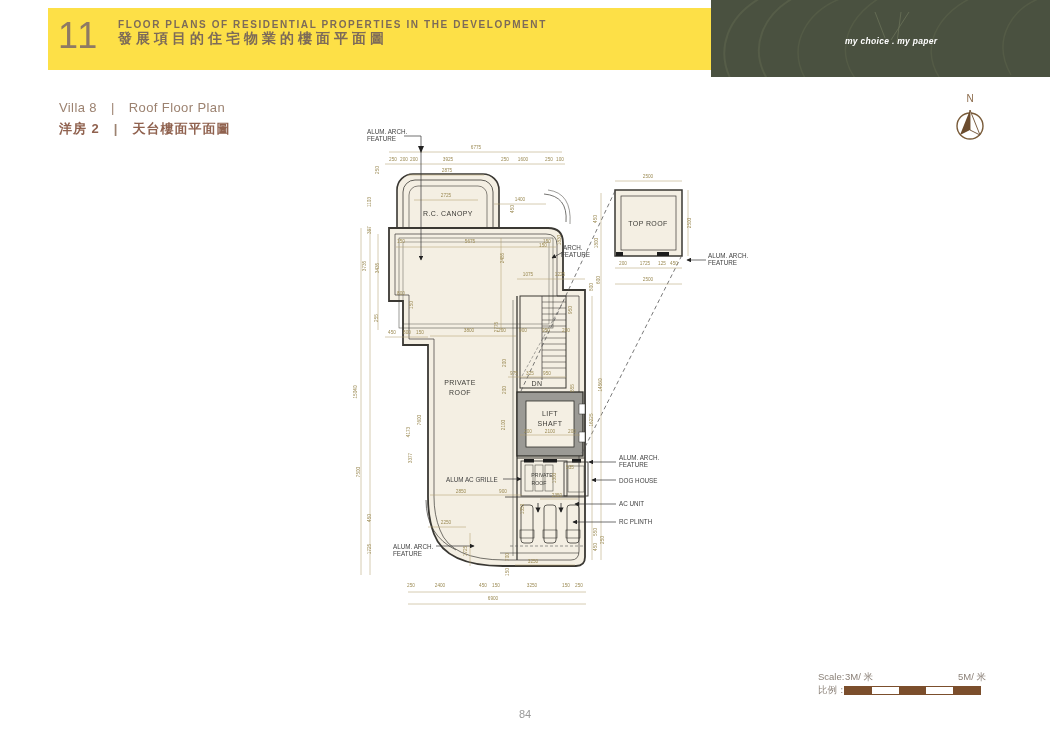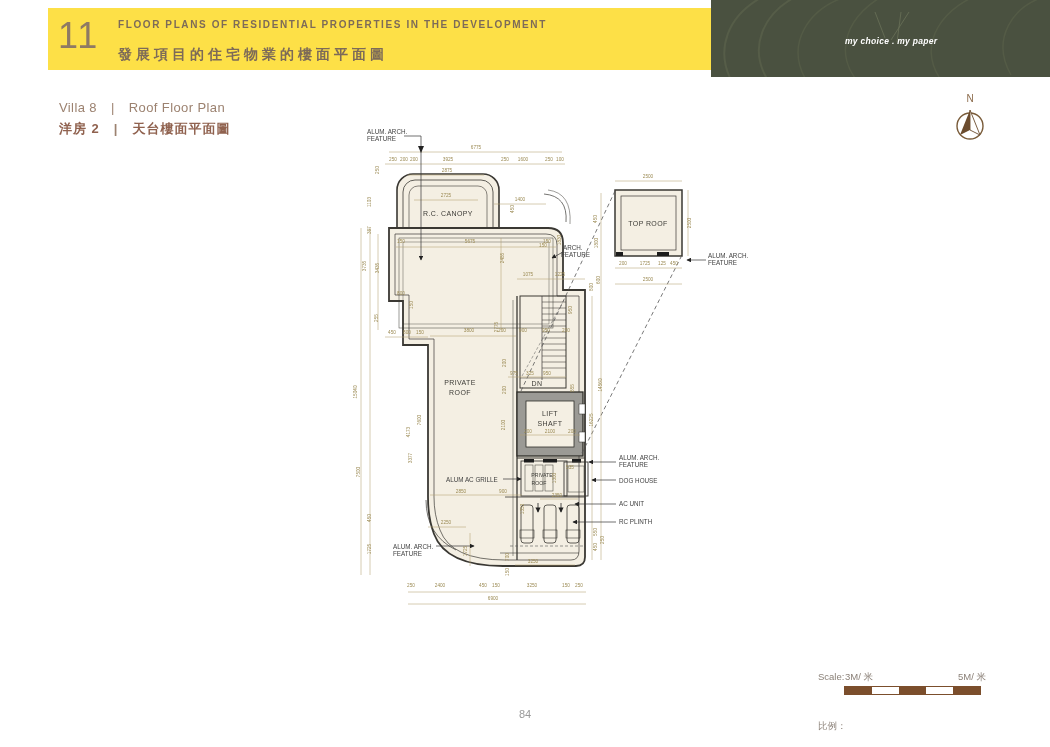--- a/index.html
+++ b/index.html
@@ -5,21 +5,21 @@
   html,body{margin:0;padding:0;}
   body{width:1050px;height:747px;position:relative;background:#ffffff;
        font-family:"Liberation Sans",sans-serif;overflow:hidden;}
 
   
   .band{position:absolute;left:48px;top:8px;width:663px;height:62px;background:#fde047;}
   .chapter-num{position:absolute;left:10px;top:10px;font-size:36px;font-weight:400;
        color:#8e7a64;letter-spacing:2px;line-height:1;}
   .titles{position:absolute;left:70px;top:11px;}
   .title-en{font-size:10px;letter-spacing:1.6px;color:#7d6b58;font-weight:700;}
-  .title-zh{font-size:14px;letter-spacing:4px;color:#7d6b58;margin-top:16px;font-weight:700;}
+  .title-zh{font-size:14px;letter-spacing:4px;color:#7d6b58;margin-top:0;font-weight:700;}
 
   .banner{position:absolute;left:711px;top:0;width:380px;height:77px;background:#4a5140;overflow:visible;}
   .banner svg.leaves{position:absolute;left:0;top:0;}
   .tagline{position:absolute;left:134px;top:36px;font-size:8.5px;font-style:italic;
        font-weight:700;color:#ffffff;letter-spacing:.3px;white-space:nowrap;}
   .logo{position:absolute;left:128px;top:22px;font-size:54px;font-weight:800;color:#ffffff;
        letter-spacing:-2px;line-height:1;-webkit-text-stroke:1px #dcdcdc;white-space:nowrap;}
 
   .subtitle{position:absolute;left:59px;top:100px;color:#9c8270;font-size:13px;}
   .subtitle .row{margin-bottom:5px;letter-spacing:.4px;}
@@ -41,21 +41,21 @@
   .dimln{stroke:#b3a273;stroke-width:.55;fill:none;}
   .lead{stroke:#333;stroke-width:.7;fill:none;}
   .dash{stroke:#555;stroke-width:.8;stroke-dasharray:4 3;fill:none;}
 
   
   .scalebar{position:absolute;left:818px;top:671px;width:200px;font-size:9.5px;color:#8b8178;}
   .s-row1{position:relative;height:13px;}
   .s-start{position:absolute;left:27px;top:0;}
   .s-end{position:absolute;left:140px;top:0;}
   .s-row2{position:relative;height:12px;}
-  .s-zh{position:absolute;left:0;top:0;margin-top:36px;}
+  .s-zh{position:absolute;left:0;top:0;}
   .bar{position:absolute;left:26px;top:2px;width:135px;height:7px;border:1px solid #7b4e2c;
        display:flex;}
   .seg{flex:1 1 20%;}
   .seg.d{background:#7b4e2c;} .seg.w{background:#ffffff;}
 
   .pagenum{position:absolute;left:0;top:708px;width:1050px;text-align:center;
        font-size:11px;color:#9a9a9a;}
 </style>
 </head>
 <body>

